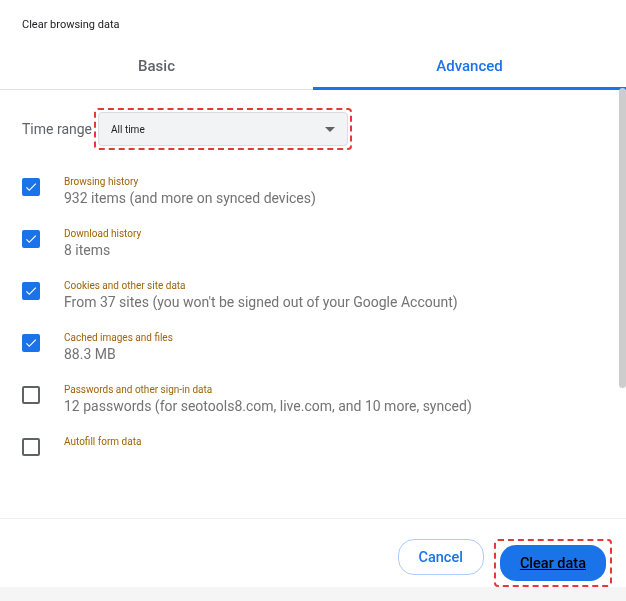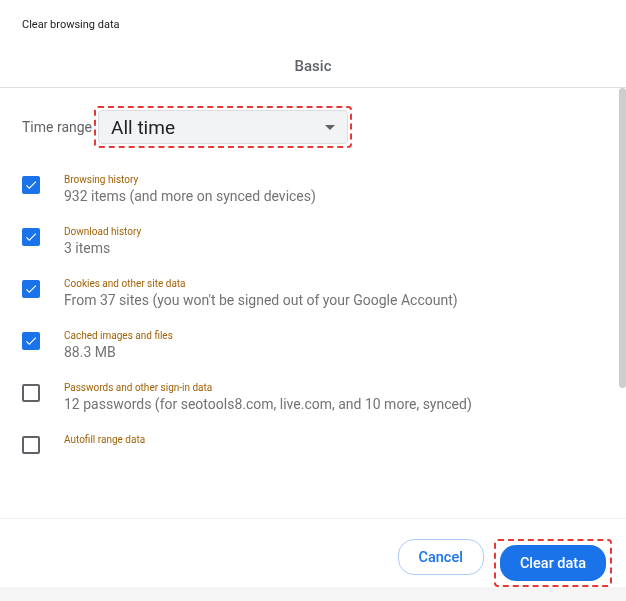--- a/index.html
+++ b/index.html
@@ -62,21 +62,21 @@
     width: 250px;
     height: 34px;
     border: 1px solid #dadce0;
     background: #f1f3f4;
     border-radius: 4px;
     display: flex;
     align-items: center;
     justify-content: space-between;
     padding: 0 12px;
     cursor: pointer;
-    font-size: 19px;
+    font-size: 10px;
     color: #202124;
   }
   .caret {
     width: 0; height: 0;
     border-left: 5px solid transparent;
     border-right: 5px solid transparent;
     border-top: 5px solid #5f6368;
   }
   .option-row {
     display: flex;
@@ -140,22 +140,23 @@
     align-items: center;
     justify-content: center;
   }
   .btn-cancel {
     border: 1px solid #aecbfa;
     color: #1a73e8;
     background: #fff;
   }
   .btn-primary {
     background: #1a73e8;
-    color: #ffffff;
+    color: #000000;
     border: none;
+    text-decoration: underline;
   }
   .highlight-footer {
     border: 2px dashed #e53935;
     border-radius: 4px;
     padding: 4px;
   }
   .scrollbar-track {
     position: absolute;
     right: 0;
     top: 88px;
@@ -172,20 +173,21 @@
     border-radius: 4px;
   }
 </style>
 </head>
 <body>
 
 <div class="dialog-title">Clear browsing data</div>
 
 <div class="tabs">
   <div class="tab">Basic</div>
+  <div class="tab active">Advanced</div>
 </div>
 
 <div class="content">
 
   <div class="time-range-row">
     <span class="time-range-label">Time range</span>
     <span class="highlight-red">
       <div class="select">
         <span>All time</span>
         <span class="caret"></span>
@@ -206,21 +208,21 @@
         </div>
       </div>
       <div class="option-row">
         <div class="checkbox checked">
           <svg width="14" height="14" viewBox="0 0 24 24">
             <path fill="#fff" d="M9 16.17 4.83 12l-1.42 1.41L9 19 21 7l-1.41-1.41z"></path>
           </svg>
         </div>
         <div class="option-text">
           <div class="title">Download history</div>
-          <div class="sub">3 items</div>
+          <div class="sub">8 items</div>
         </div>
       </div>
       <div class="option-row">
         <div class="checkbox checked">
           <svg width="14" height="14" viewBox="0 0 24 24">
             <path fill="#fff" d="M9 16.17 4.83 12l-1.42 1.41L9 19 21 7l-1.41-1.41z"></path>
           </svg>
         </div>
         <div class="option-text">
           <div class="title">Cookies and other site data</div>
@@ -241,21 +243,21 @@
       <div class="option-row">
         <div class="checkbox unchecked"></div>
         <div class="option-text">
           <div class="title">Passwords and other sign-in data</div>
           <div class="sub">12 passwords (for seotools8.com, live.com, and 10 more, synced)</div>
         </div>
       </div>
       <div class="option-row">
         <div class="checkbox unchecked"></div>
         <div class="option-text">
-          <div class="title">Autofill range data</div>
+          <div class="title">Autofill form data</div>
         </div>
       </div>
     </div>
 
 </div>
 
 <div class="scrollbar-track">
   <div class="scrollbar-thumb"></div>
 </div>
 

